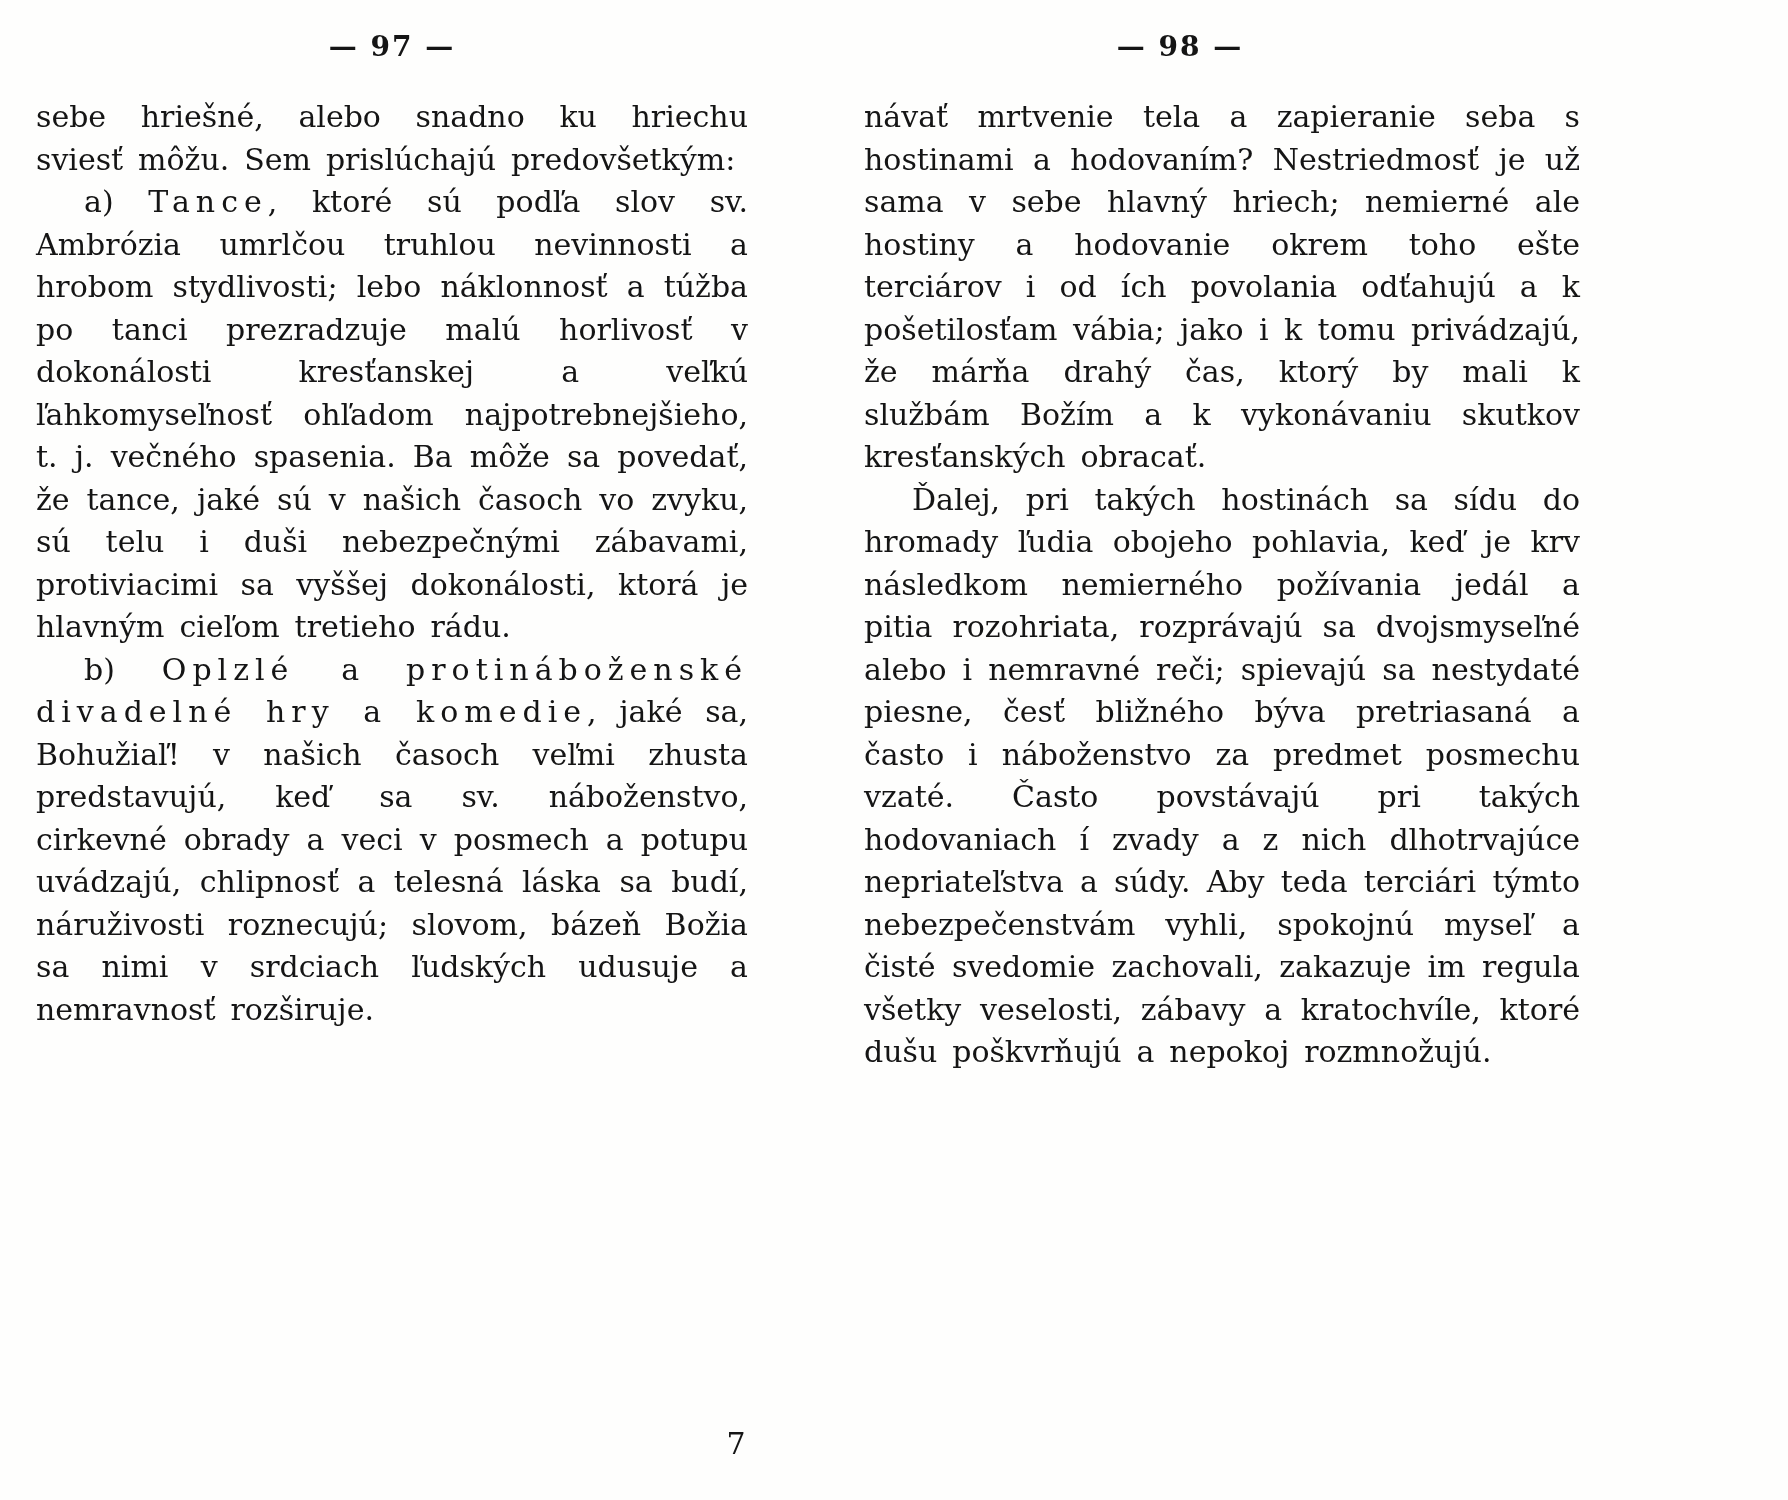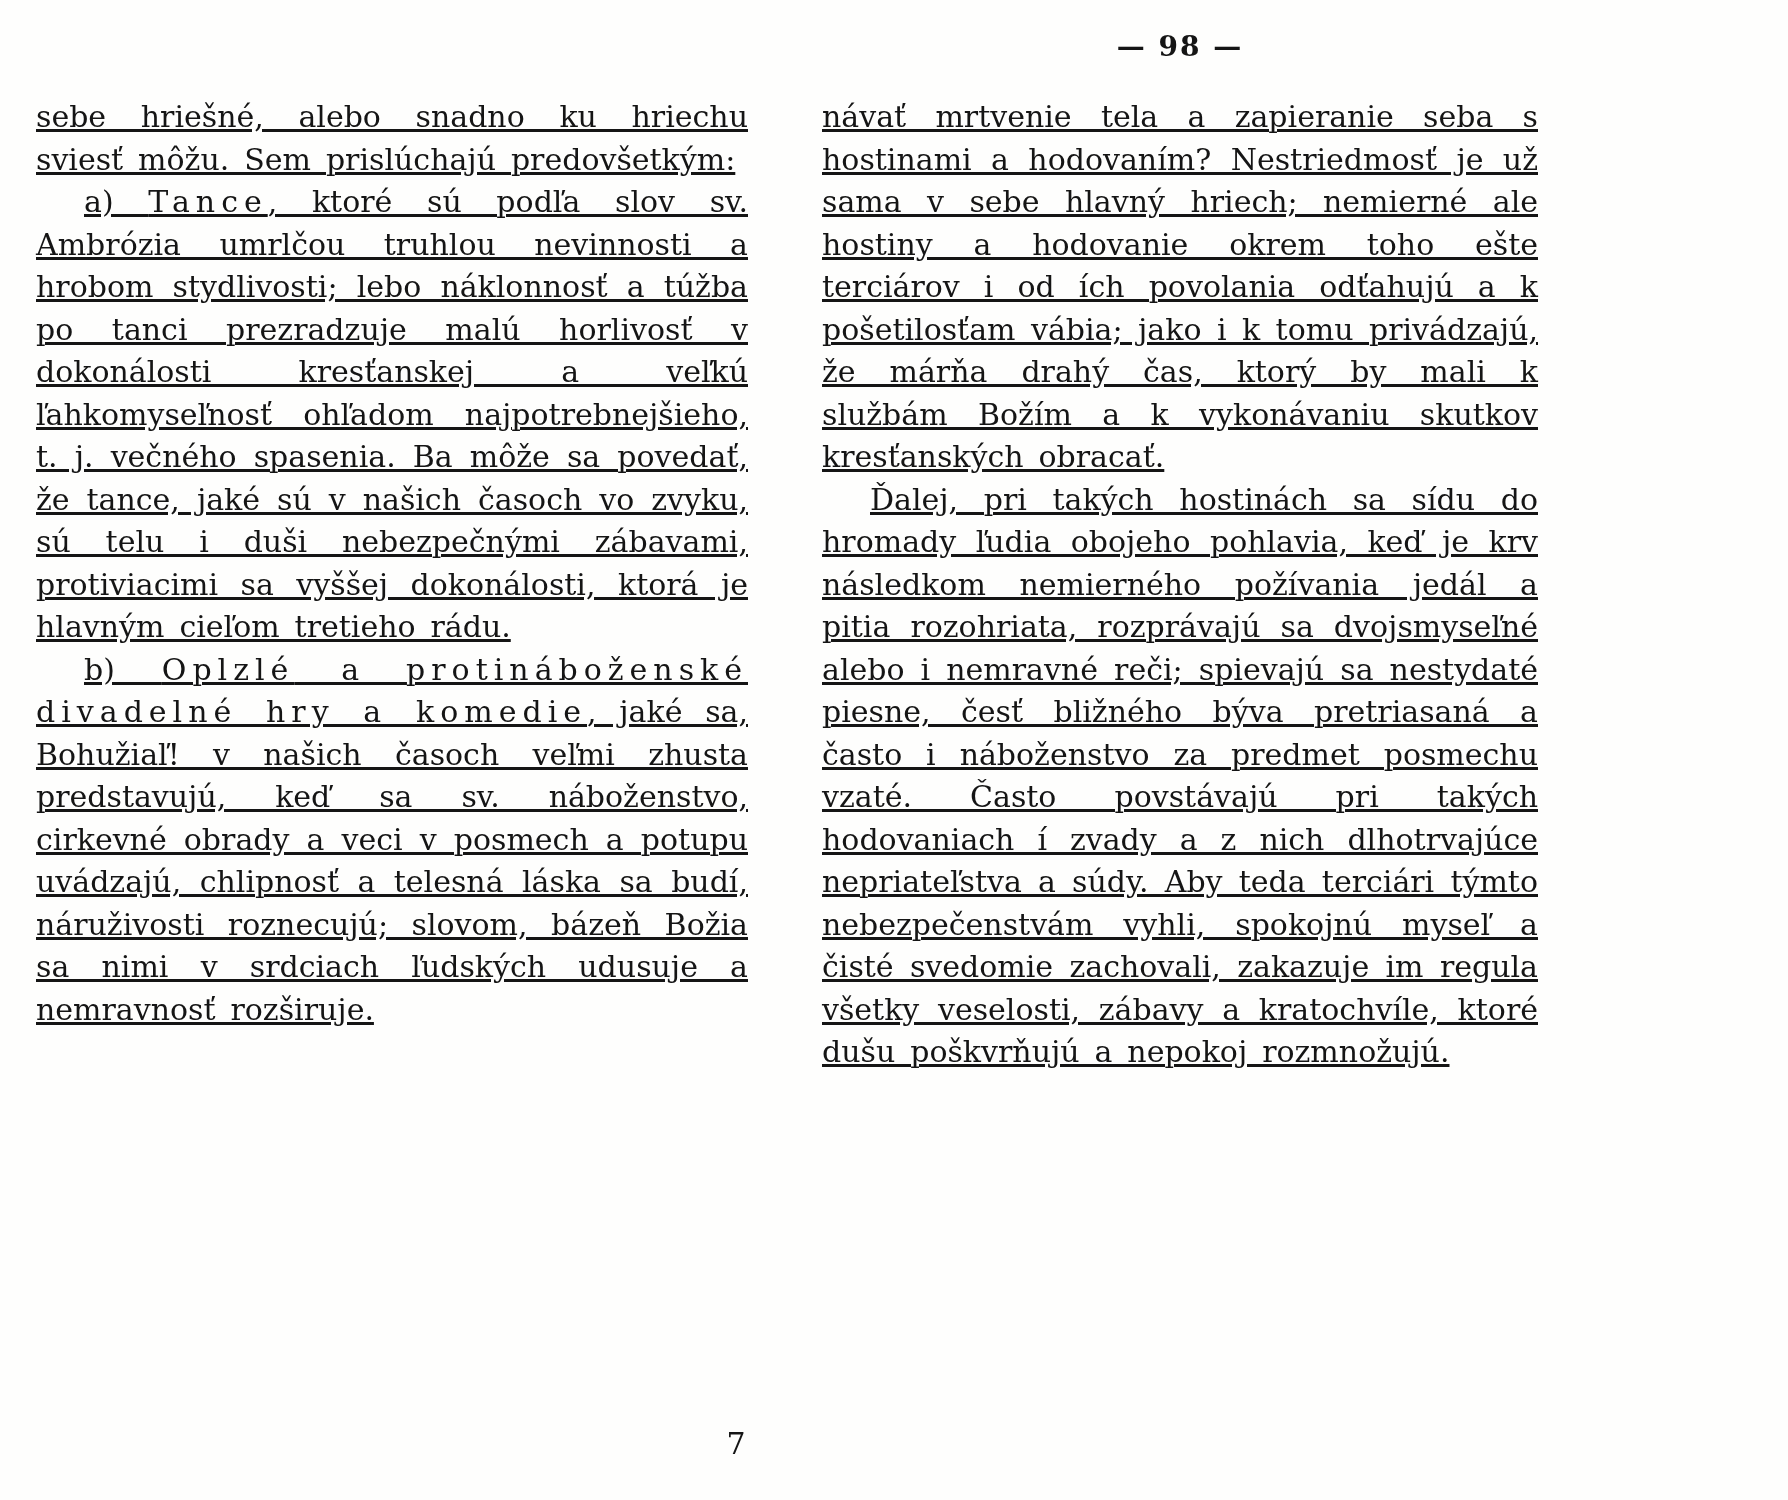--- a/index.html
+++ b/index.html
@@ -28,24 +28,23 @@
   }
   #pn-left  { left: 36px;  width: 712px; }
   #pn-right { left: 822px; width: 716px; text-align: center; }
 
   .page-text {
     position: absolute;
     top: 96px;
     font-size: 30px;
     line-height: 42.5px;
     text-align: justify;
-    text-decoration: underline;
   }
   #text-left  { left: 36px;  width: 712px; }
-  #text-right { left: 822px; width: 716px; }
+  #text-right { left: 864px; width: 716px; }
 
   .para {
     margin: 0;
     word-spacing: 0.18em;
   }
   .para.indent { text-indent: 48px; }
   .para.justify-last { text-align-last: justify; }
   .spaced { letter-spacing: 0.2em; margin-top: 18px; }
 
   .signature {
@@ -55,20 +54,21 @@
     width: 72px;
     text-align: center;
     font-size: 30px;
   }
 </style>
 </head>
 <body>
 
 <div id="spread">
 
+  <div class="page-number" id="pn-left">— 97 —</div>
 
   <div class="page-number" id="pn-right">— 98 —</div>
 
   <div class="page-text" id="text-left">
       <p class="para"><span>sebe hriešné, alebo snadno ku hriechu sviesť môžu. Sem prislúchajú predovšetkým:</span></p>
       <p class="para indent"><span>a) </span><span class="spaced">Tance</span><span>, ktoré sú podľa slov sv. Ambrózia umrlčou truhlou nevinnosti a hrobom stydlivosti; lebo náklonnosť a túžba po tanci prezradzuje malú horlivosť v dokonálosti kresťanskej a veľkú ľahkomyseľnosť ohľadom najpotrebnejšieho, t. j. večného spasenia. Ba môže sa povedať, že tance, jaké sú v našich časoch vo zvyku, sú telu i duši nebezpečnými zábavami, protiviacimi sa vyššej dokonálosti, ktorá je hlavným cieľom tretieho rádu.</span></p>
       <p class="para indent"><span>b) </span><span class="spaced">Oplzlé</span><span> a </span><span class="spaced">protináboženské divadelné hry a komedie</span><span>, jaké sa, Bohužiaľ! v našich časoch veľmi zhusta predstavujú, keď sa sv. náboženstvo, cirkevné obrady a veci v posmech a potupu uvádzajú, chlipnosť a telesná láska sa budí, náruživosti roznecujú; slovom, bázeň Božia sa nimi v srdciach ľudských udusuje a nemravnosť rozširuje.</span></p>
     </div>
 
   <div class="page-text" id="text-right">

